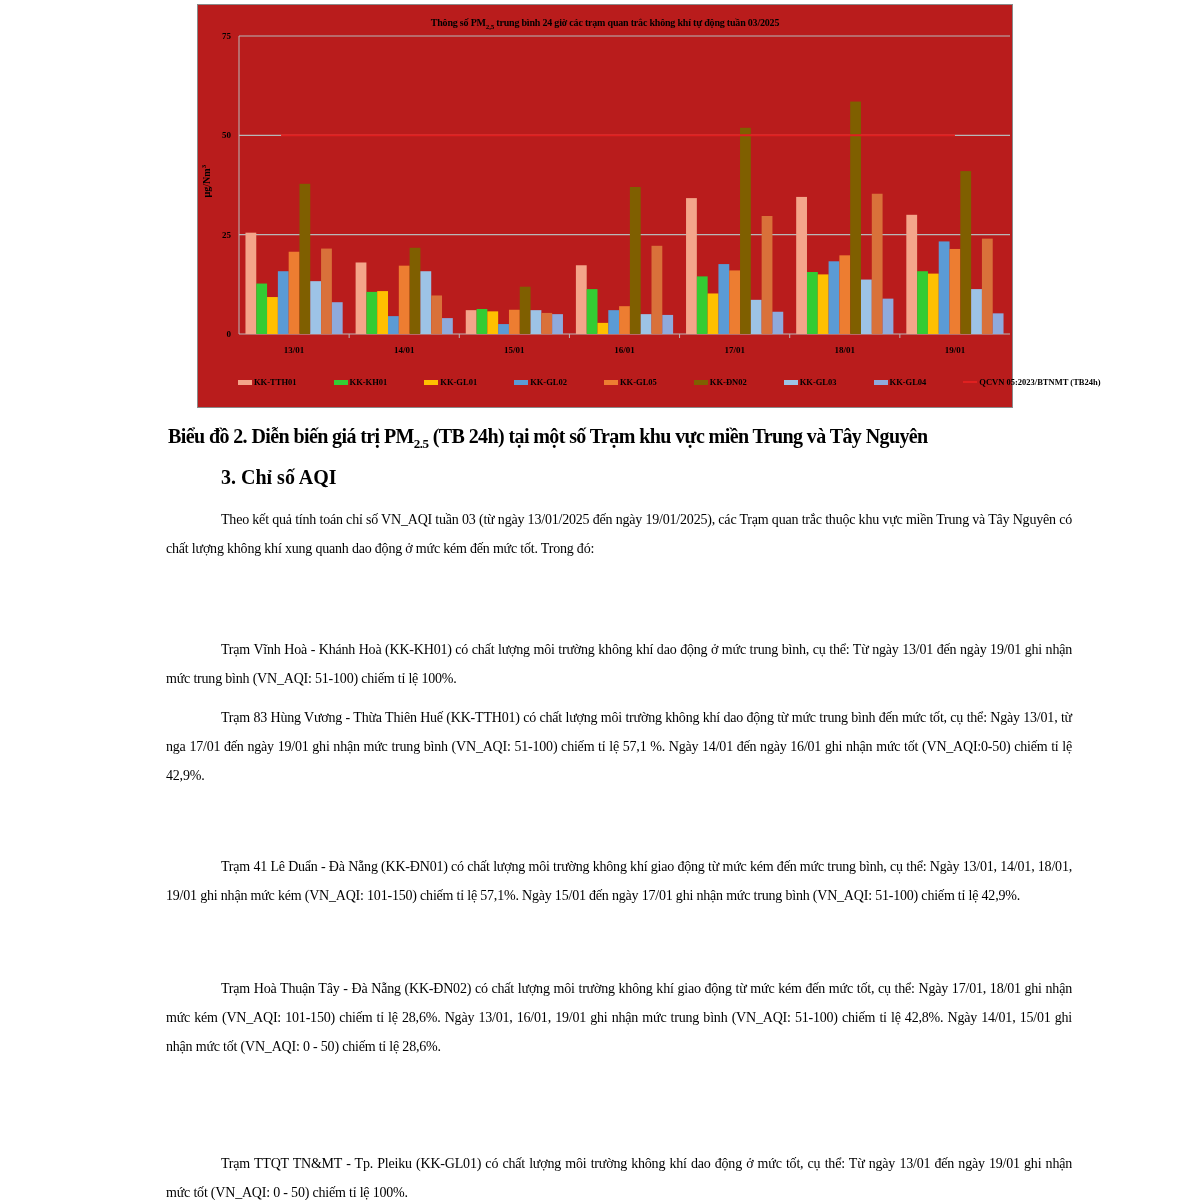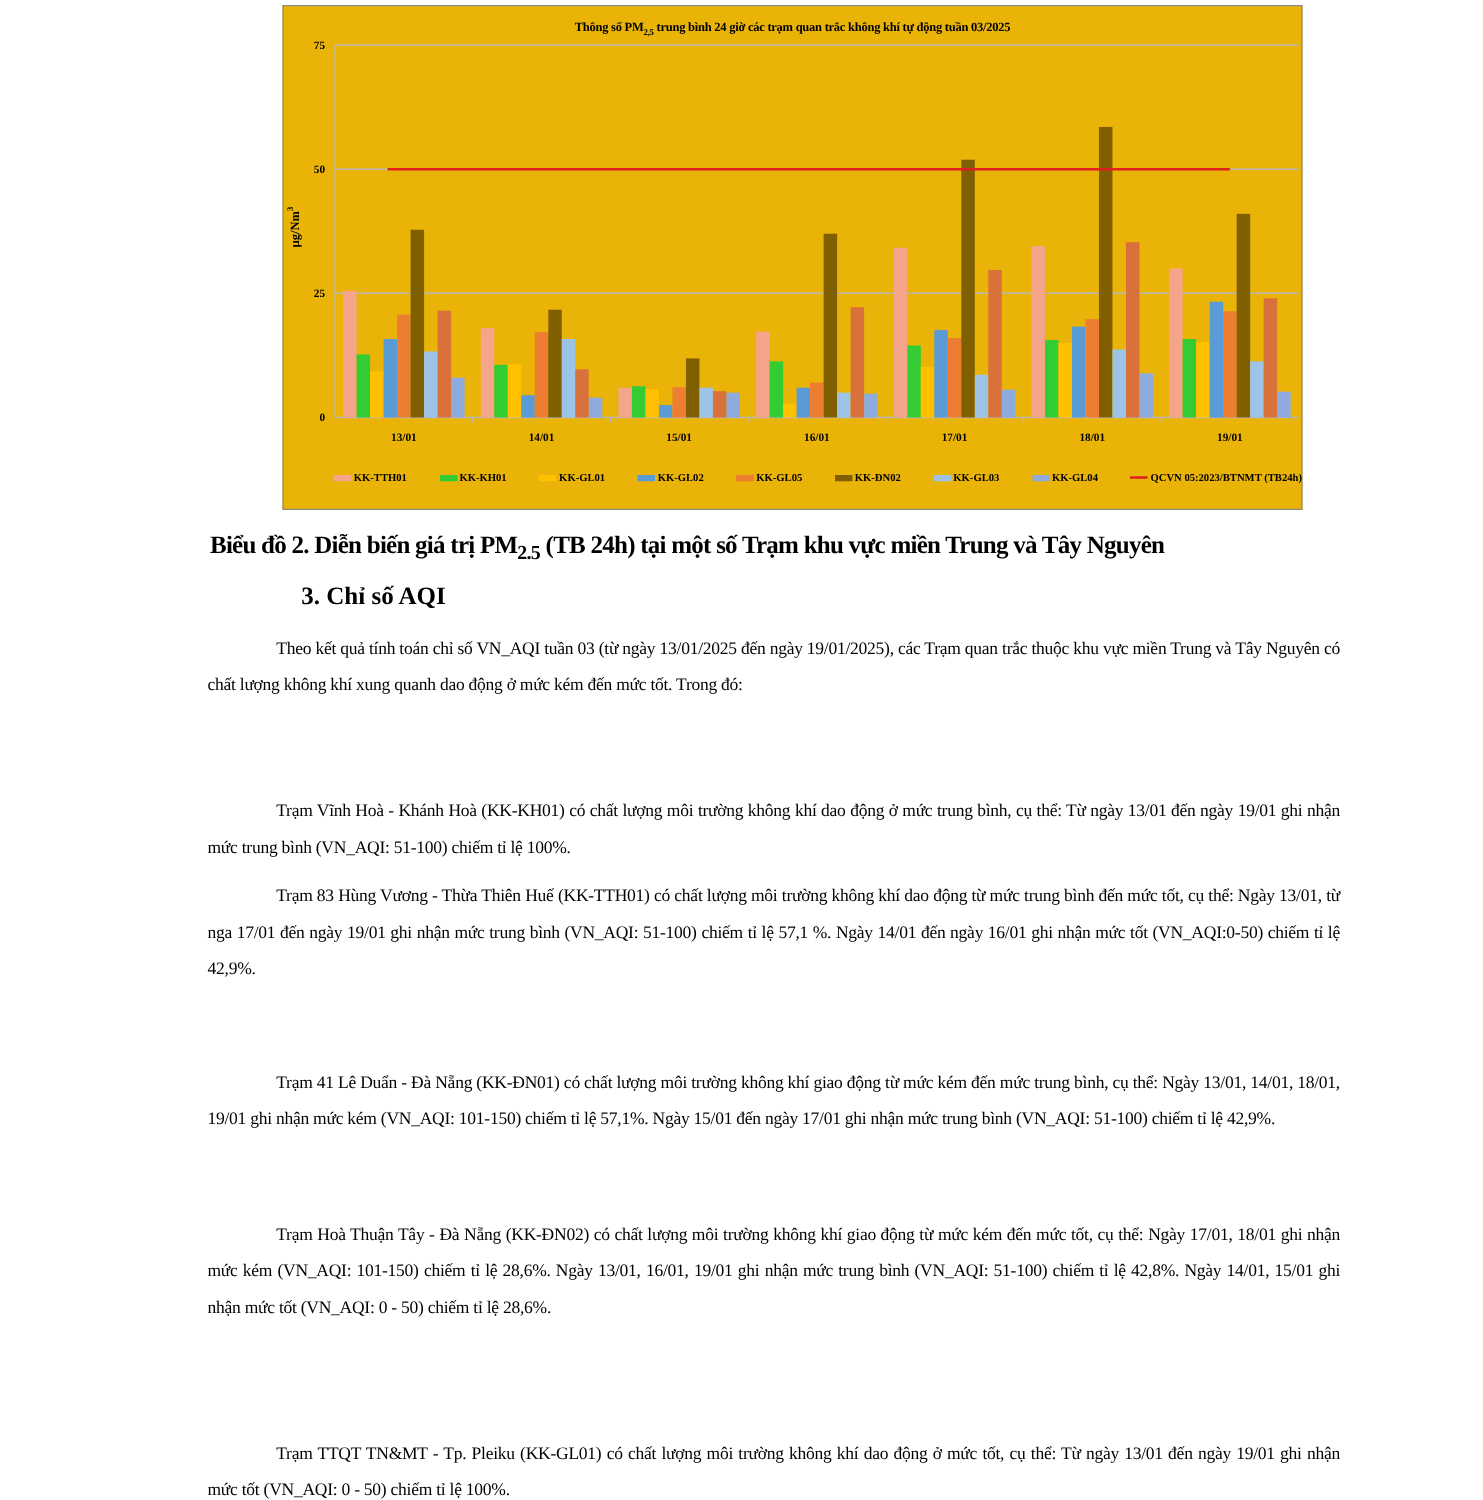--- a/index.html
+++ b/index.html
@@ -1,34 +1,34 @@
 <!DOCTYPE html>
 <html><head>
 <meta charset="utf-8">
 <style>
   html, body { margin: 0; padding: 0; background: #ffffff; }
   body { width: 1186px; height: 1200px; position: relative; overflow: hidden;
          font-family: "Liberation Serif", "DejaVu Serif", serif; color: #000; }
   .chart-frame { position: absolute; left: 197px; top: 4px; width: 816px; height: 404px;
-                 border: 1.5px solid #8a8a8a; box-sizing: border-box; background: #eab308; margin-left: 29px; }
+                 border: 1.5px solid #8a8a8a; box-sizing: border-box; background: #b91c1c; }
   .chart-title { position: absolute; left: 0; top: 12px; width: 100%; text-align: center;
                  font-size: 10px; font-weight: bold; letter-spacing: -0.2px; }
   .chart-title sub { font-size: 7px; }
   .ylabel { position: absolute; left: -8px; top: 170px; transform: rotate(-90deg);
             font-size: 10px; font-weight: bold; white-space: nowrap; }
   .ylabel sup { font-size: 7px; }
   .plot-svg { position: absolute; left: 0; top: 0; }
-  .legend { position: absolute; left: 40px; top: 372px; display: flex; gap: 4px; font-size: 8.5px; font-weight: bold; }
+  .legend { position: absolute; left: 40px; top: 372px; display: flex; gap: 15px; font-size: 8.5px; font-weight: bold; }
   .legend-item { display: flex; align-items: center; margin-right: 22px; white-space: nowrap; }
   .legend-swatch { display: inline-block; width: 14px; height: 5px; margin-right: 2px; }
   .legend-line { display: inline-block; width: 14px; height: 2px; margin-right: 2px; }
   .caption { position: absolute; left: 168px; top: 425px; width: 910px; font-size: 20px; font-weight: bold;
              letter-spacing: -0.6px; white-space: nowrap; }
-  .caption sub { font-size: 16px; }
-  .section-heading { position: absolute; left: 221px; top: 466px; font-size: 20px; font-weight: bold; margin-left: 20px; }
+  .caption sub { font-size: 13px; }
+  .section-heading { position: absolute; left: 221px; top: 466px; font-size: 20px; font-weight: bold; }
   .paragraph { position: absolute; left: 166px; width: 906px; font-size: 14px; line-height: 28.8px;
                text-align: justify; text-indent: 55px; letter-spacing: -0.2px; }
 </style>
 </head>
 <body>
 
 <div class="chart-frame">
   <div class="chart-title"><span>Thông số PM</span><sub>2,5</sub><span> trung bình 24 giờ các trạm quan trắc không khí tự động tuần 03/2025</span></div>
   <div class="ylabel"><span>µg/Nm</span><sup>3</sup></div>
   <svg class="plot-svg" id="plot" width="816" height="370">

